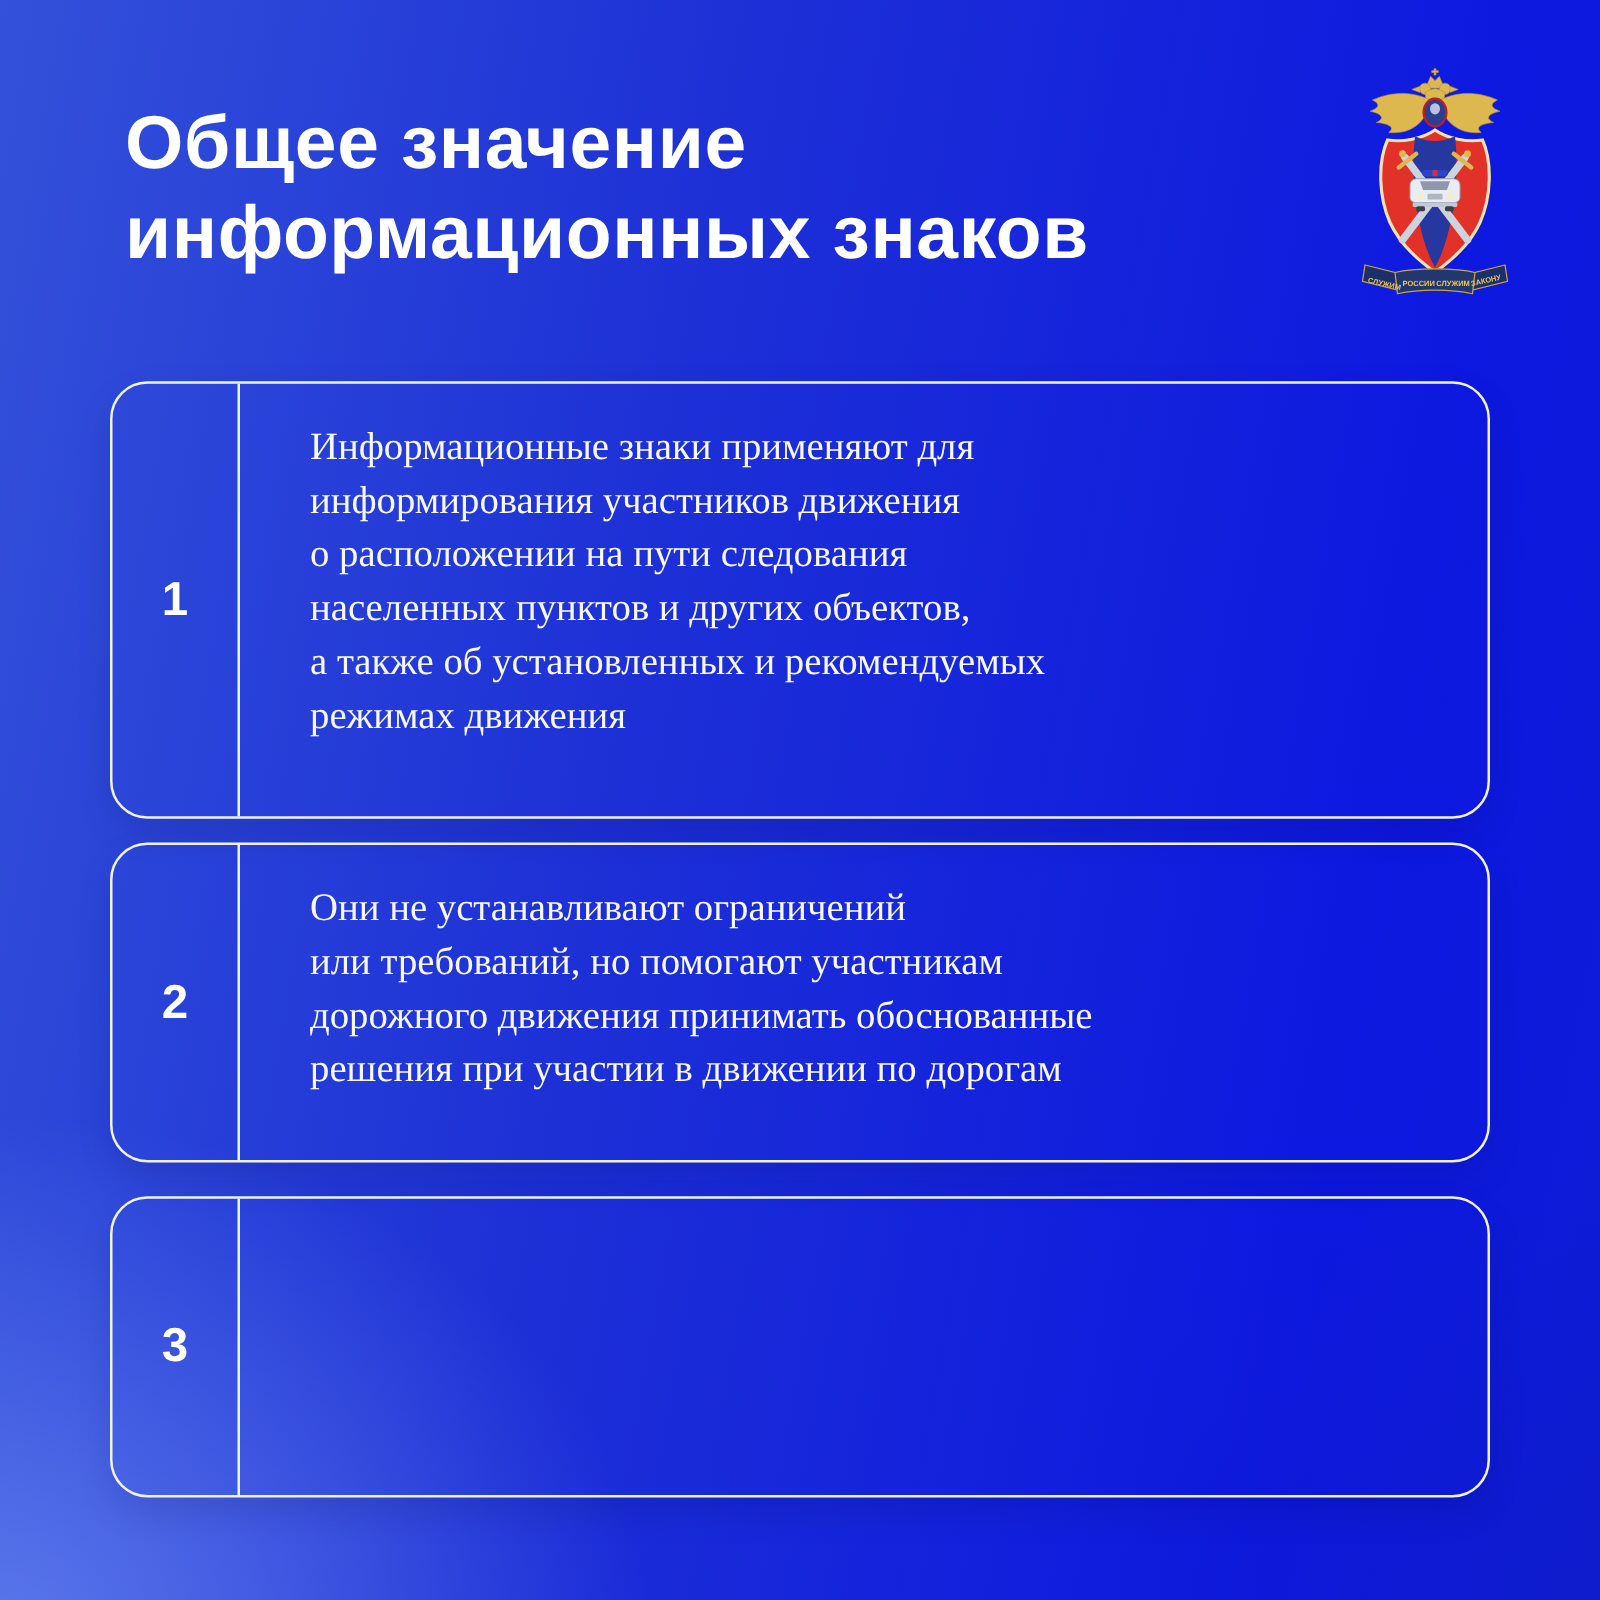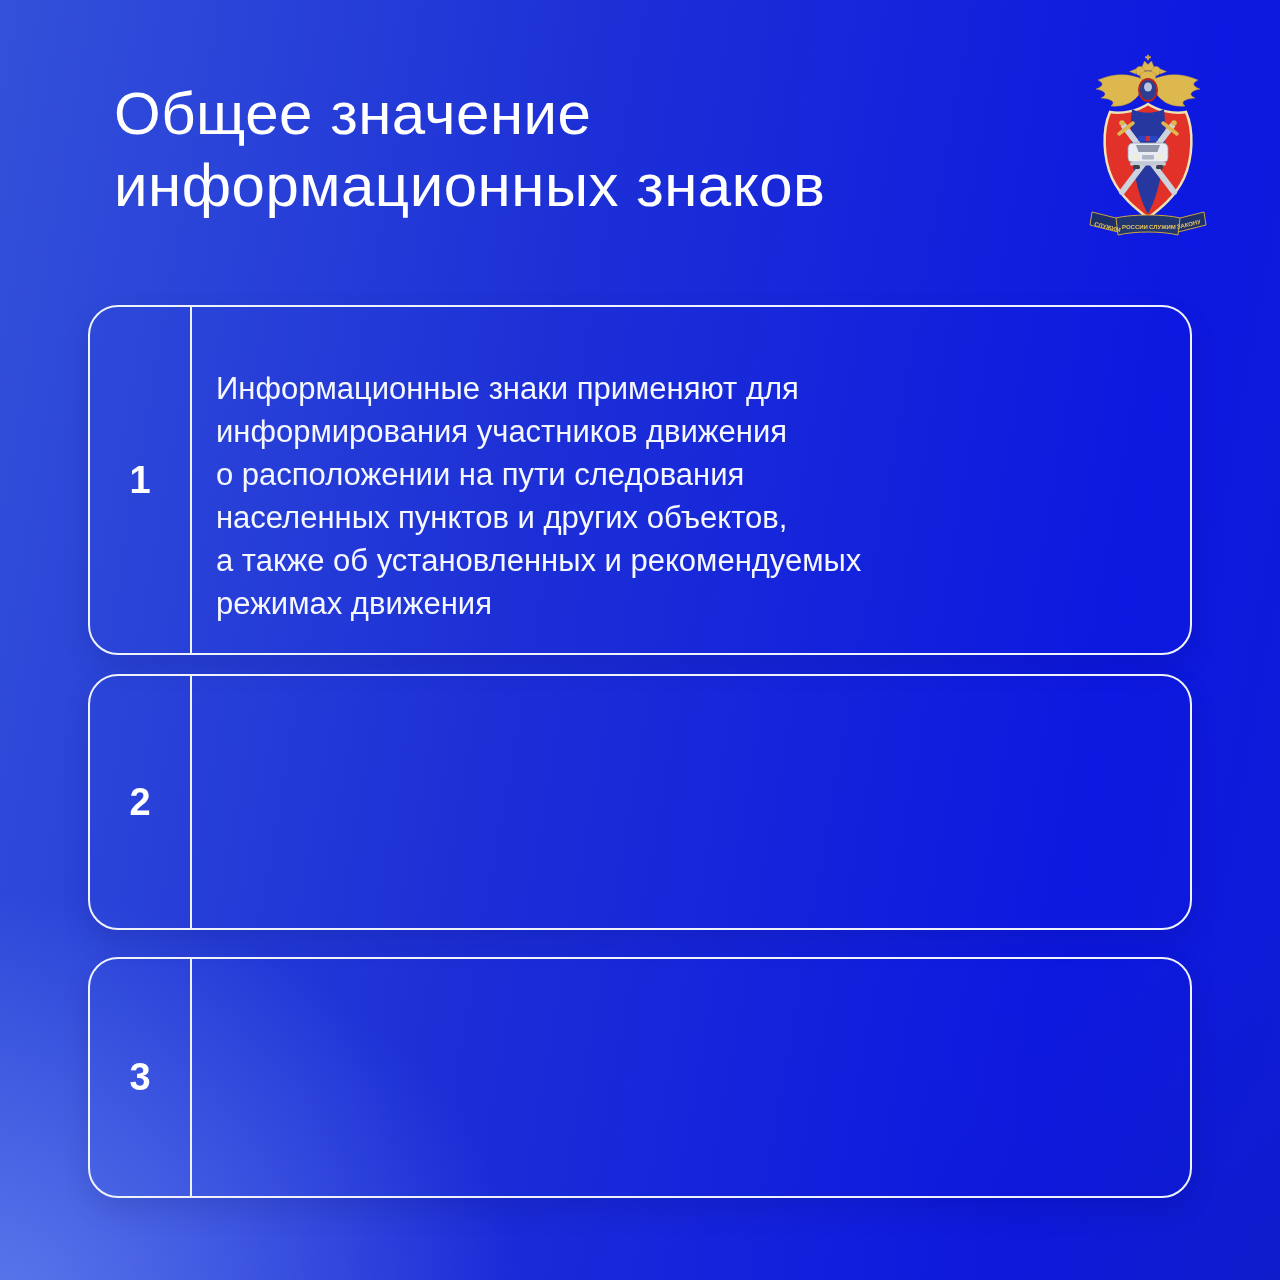--- a/index.html
+++ b/index.html
@@ -8,43 +8,44 @@
     font-family: "Liberation Sans", sans-serif;
   }
   .page {
     position: relative; width: 1280px; height: 1280px;
     background:
       radial-gradient(58% 46% at 0% 102%, rgba(130,160,250,0.55) 0%, rgba(130,160,250,0) 70%),
       radial-gradient(55% 42% at 102% 102%, rgba(14,28,190,0.45) 0%, rgba(14,28,190,0) 70%),
       linear-gradient(100deg, #3351da 0%, #1d30d6 40%, #0d18e0 82%, #0e1cd6 100%);
   }
   .title {
-    position: absolute; left: 114px; top: 78px;
-    color: #ffffff; font-size: 60px; font-weight: 400;
+    position: absolute; left: 100px; top: 78px;
+    color: #ffffff; font-size: 60px; font-weight: 700;
     line-height: 72px; letter-spacing: 0.5px; white-space: pre-line;
     margin: 0;
   }
   .emblem { position: absolute; left: 1086px; top: 54px; width: 124px; height: 190px; }
   .card {
     position: absolute; left: 88px; width: 1104px;
     border: 2px solid #eef2fb; border-radius: 30px;
     display: flex; color: #ffffff; box-sizing: border-box;
     box-shadow: 0 12px 28px rgba(2, 6, 60, 0.12);
   }
   .card-1 { top: 305px; height: 350px; }
   .card-2 { top: 674px; height: 256px; }
   .card-3 { top: 957px; height: 241px; }
   .card-number {
     flex: 0 0 100px; display: flex; align-items: center; justify-content: center;
     border-right: 2px solid #eef2fb;
     font-size: 38px; font-weight: 600;
   }
   .card-body {
-    flex: 1 1 auto; display: flex; align-items: flex-end;
-    padding: 28px 40px 28px 24px;
+    flex: 1 1 auto; display: flex; align-items: flex-start;
+    padding: 28px 40px 28px 56px;
+    font-family: Liberation Serif, serif;
   }
   .card-text {
     margin: 0; font-size: 31px; line-height: 43px; font-weight: 500;
     white-space: pre-line; color: #f6f8ff;
   }
   .ribbon-text { font-weight: bold; }
 </style>
 </head>
 <body>
 
@@ -116,19 +117,25 @@
 информирования участников движения
 о расположении на пути следования
 населенных пунктов и других объектов,
 а также об установленных и рекомендуемых
 режимах движения</p>
     </div>
   </section>
 
   <section class="card card-2">
     <div class="card-number">2</div>
+    <div class="card-body">
+      <p class="card-text">Они не устанавливают ограничений
+или требований, но помогают участникам
+дорожного движения принимать обоснованные
+решения при участии в движении по дорогам</p>
+    </div>
   </section>
 
   <section class="card card-3">
     <div class="card-number">3</div>
   </section>
 
 </div>
 
 </body></html>

